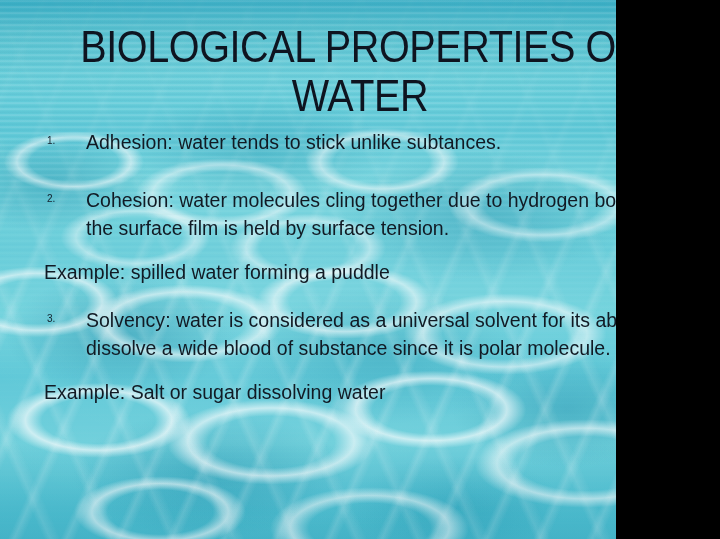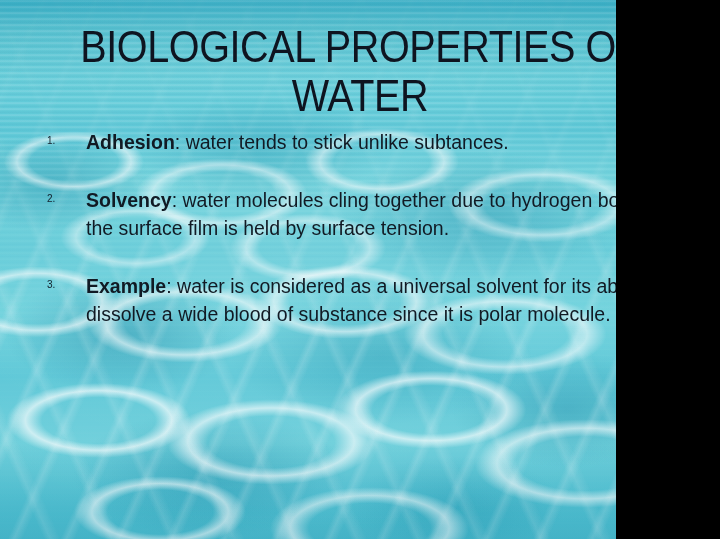--- a/index.html
+++ b/index.html
@@ -163,21 +163,21 @@
     color: #12202c;
   }
   .example {
     padding-left: 0;
     margin-bottom: 6px;
     white-space: nowrap;
   }
   .para-spacer-sm { height: 10px; }
   .para-spacer-md { height: 14px; }
 
-  b { font-weight: 700; }
+  b { font-weight: 400; }
 </style>
 </head>
 <body>
 
 <div id="slide">
 
   <div class="bg-layer" id="bg-base"></div>
   <div class="bg-layer" id="bg-deep"></div>
   <div class="bg-layer" id="bg-caustics-a"></div>
   <div class="bg-layer" id="bg-caustics-b"></div>
@@ -195,27 +195,33 @@
       <div class="numbered">
         <span class="marker">1.</span>
         <b>Adhesion</b><span>: </span><span>water tends to stick unlike subtances.</span>
       </div>
       <div class="para-spacer-sm"></div>
 
       <div class="para-spacer-md"></div>
 
       <div class="numbered">
         <span class="marker">2.</span>
-        <b>Solvency</b><span>: </span><span>water molecules cling together due to hydrogen bonding; the surface film is held by surface tension.</span>
+        <b>Cohesion</b><span>: </span><span>water molecules cling together due to hydrogen bonding; the surface film is held by surface tension.</span>
       </div>
       <div class="para-spacer-sm"></div>
+      <div class="example">
+        <span>Example: </span><b>spilled water forming a puddle</b>
+      </div>
 
       <div class="para-spacer-md"></div>
 
       <div class="numbered">
         <span class="marker">3.</span>
-        <b>Example</b><span>: </span><span>water is considered as a universal solvent for its ability to dissolve a wide blood of substance since it is polar molecule.</span>
+        <b>Solvency</b><span>: </span><span>water is considered as a universal solvent for its ability to dissolve a wide blood of substance since it is polar molecule.</span>
       </div>
       <div class="para-spacer-sm"></div>
+      <div class="example">
+        <span>Example: </span><b>Salt or sugar dissolving water</b>
+      </div>
 
     </div>
   </div>
 </div>
 
 </body></html>

